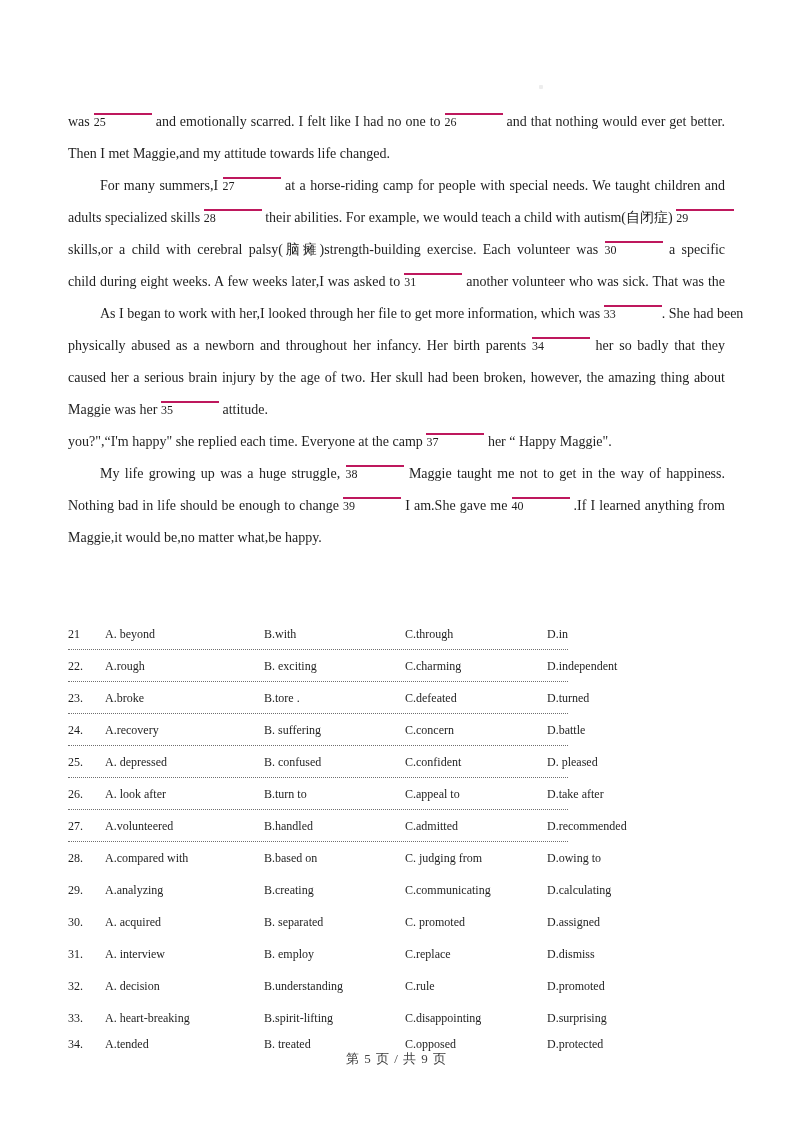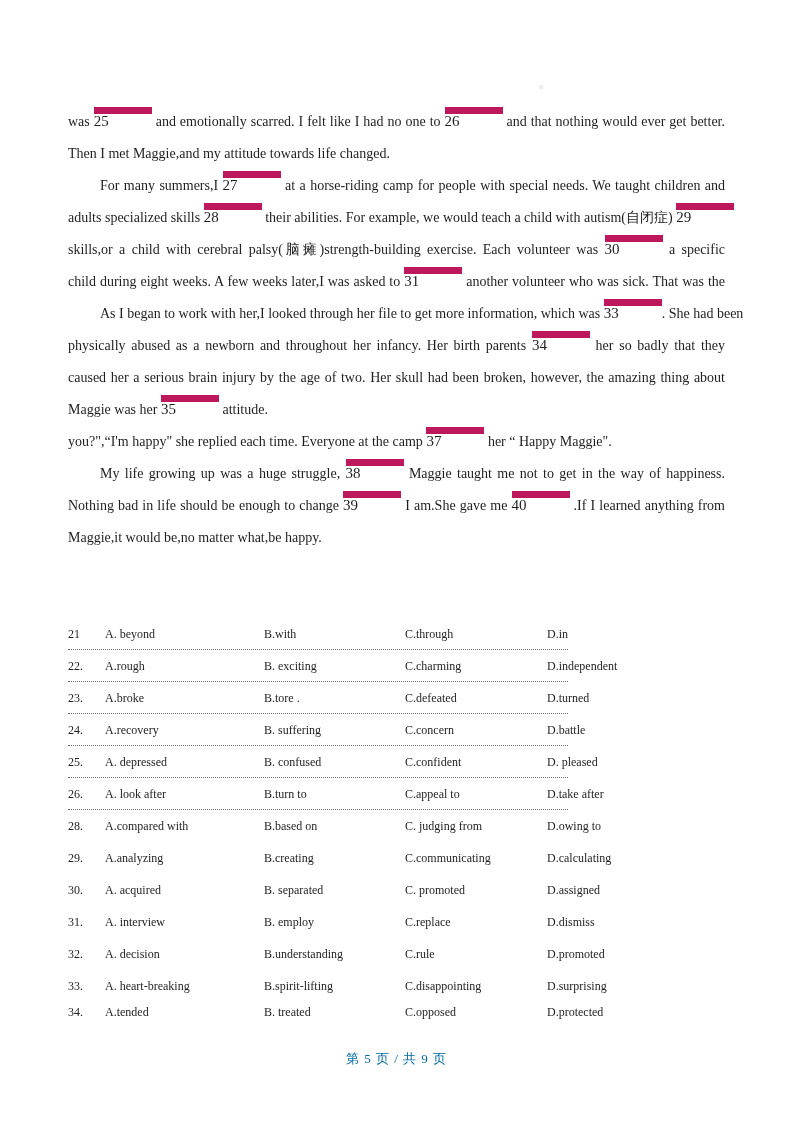--- a/index.html
+++ b/index.html
@@ -12,38 +12,38 @@
            background:#ededed; border-radius:1px; }
   .passage { position:absolute; left:68px; top:106px; width:657px; }
   .pline {
     height:32px; line-height:32px; font-size:14px; white-space:nowrap;
     text-align:justify; text-align-last:justify;
   }
   .pline.end { text-align-last:left; }
   .pline.ind { text-indent:32px; }
   .blank {
     display:inline-block; min-width:58px; height:16px; line-height:15px;
-    border-top:7px solid #be185d; text-align:center; text-indent:0;
-    font-size:15px; overflow:visible;
+    border-top:2px solid #be185d; text-align:center; text-indent:0;
+    font-size:12px; overflow:visible;
   }
   .options { position:absolute; left:68px; top:618px; width:657px; }
   .orow {
     position:relative; display:grid;
     grid-template-columns:37px 159px 141px 142px 1fr;
     align-items:center; height:32px; font-size:12px;
   }
   .orow.tight { height:21px; }
   .orow.sep::before {
     content:""; position:absolute; left:0; top:-1px; width:500px; height:0;
     border-top:1px dotted #6f6f6f;
   }
   .orow span { white-space:nowrap; }
   .footer {
     position:absolute; left:0; right:0; top:1050px; height:26px;
-    text-align:center; font-size:13px; letter-spacing:1px; color:#0369a1;
+    text-align:center; font-size:13px; letter-spacing:1px; color:#404040;
   }
 </style>
 </head>
 <body>
 
 <div class="page">
   <div class="stray"></div>
   <div class="passage">
       <div class="pline">was <span class="blank">25</span> and emotionally scarred. I felt like I had no one to <span class="blank">26</span> and that nothing would ever get better.</div>
       <div class="pline end">Then I met Maggie,and my attitude towards life changed.</div>
@@ -97,20 +97,27 @@
         <span class="c-d">D. pleased</span>
       </div>
       <div class="orow sep">
         <span class="c-num">26.</span>
         <span class="c-a">A. look after</span>
         <span class="c-b">B.turn to</span>
         <span class="c-c">C.appeal to</span>
         <span class="c-d">D.take after</span>
       </div>
       <div class="orow sep">
+        <span class="c-num">27.</span>
+        <span class="c-a">A.volunteered</span>
+        <span class="c-b">B.handled</span>
+        <span class="c-c">C.admitted</span>
+        <span class="c-d">D.recommended</span>
+      </div>
+      <div class="orow sep">
         <span class="c-num">28.</span>
         <span class="c-a">A.compared with</span>
         <span class="c-b">B.based on</span>
         <span class="c-c">C. judging from</span>
         <span class="c-d">D.owing to</span>
       </div>
       <div class="orow">
         <span class="c-num">29.</span>
         <span class="c-a">A.analyzing</span>
         <span class="c-b">B.creating</span>

